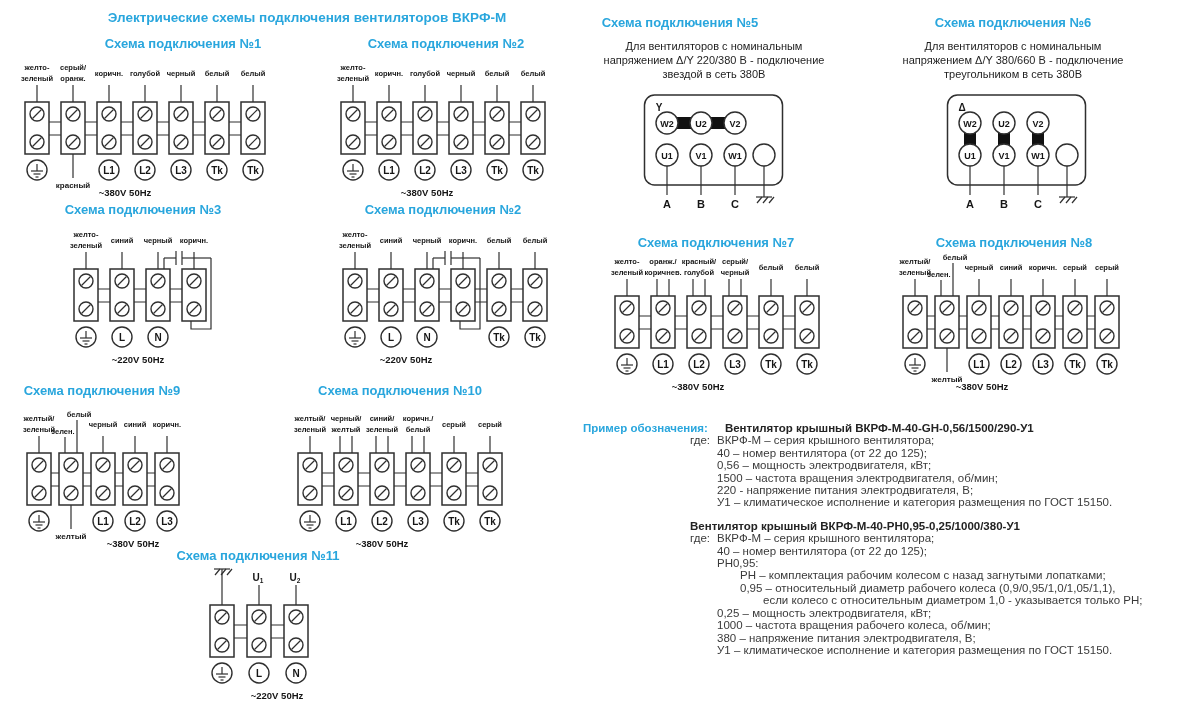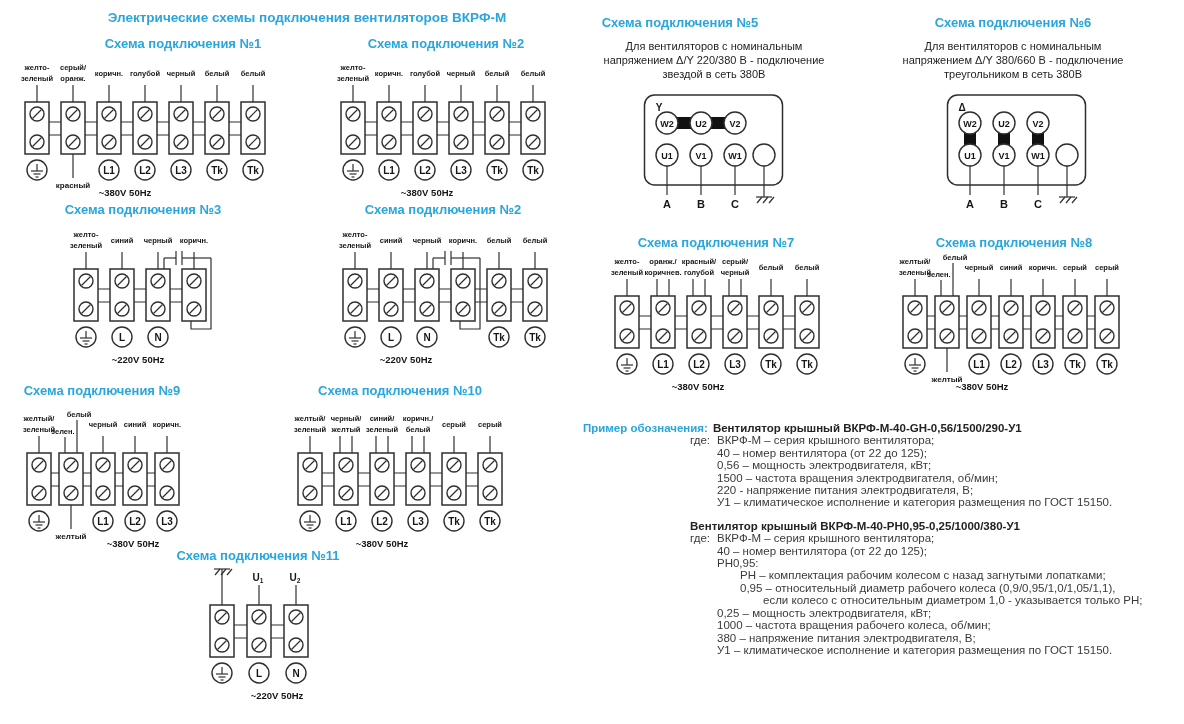--- a/index.html
+++ b/index.html
@@ -12,21 +12,21 @@
         color:var(--blue);white-space:nowrap;}
   .scheme-desc{position:absolute;transform:translateX(-50%);font-size:11px;line-height:14px;
         text-align:center;color:#1e1e1e;white-space:nowrap;}
   svg.diagram{position:absolute;overflow:visible;}
   svg text{font-family:"Liberation Sans",sans-serif;fill:#161616;}
   .w{stroke:var(--line);stroke-width:1.2;fill:none;}
   .blk{fill:#fff;stroke:var(--line);stroke-width:1.5;}
   .scr{fill:#fff;stroke:var(--line);stroke-width:1.4;}
   .bar{fill:#111;stroke:none;}
   .designation{position:absolute;font-size:11.5px;line-height:12.4px;color:#3a3a3a;white-space:nowrap;}
-  .des-row1{display:flex;gap:5px;align-items:baseline;}
+  .des-row1{display:flex;gap:17px;align-items:baseline;}
   .des-label{color:var(--blue);font-weight:bold;}
   .des-title{font-weight:bold;color:#232323;}
   .des-title2{font-weight:bold;color:#232323;padding-left:107px;margin-top:11px;}
   .des-line{position:relative;}
   .des-where{position:absolute;left:107px;top:0;}
 </style>
 </head>
 <body>
 
 <div class="page" id="page">

